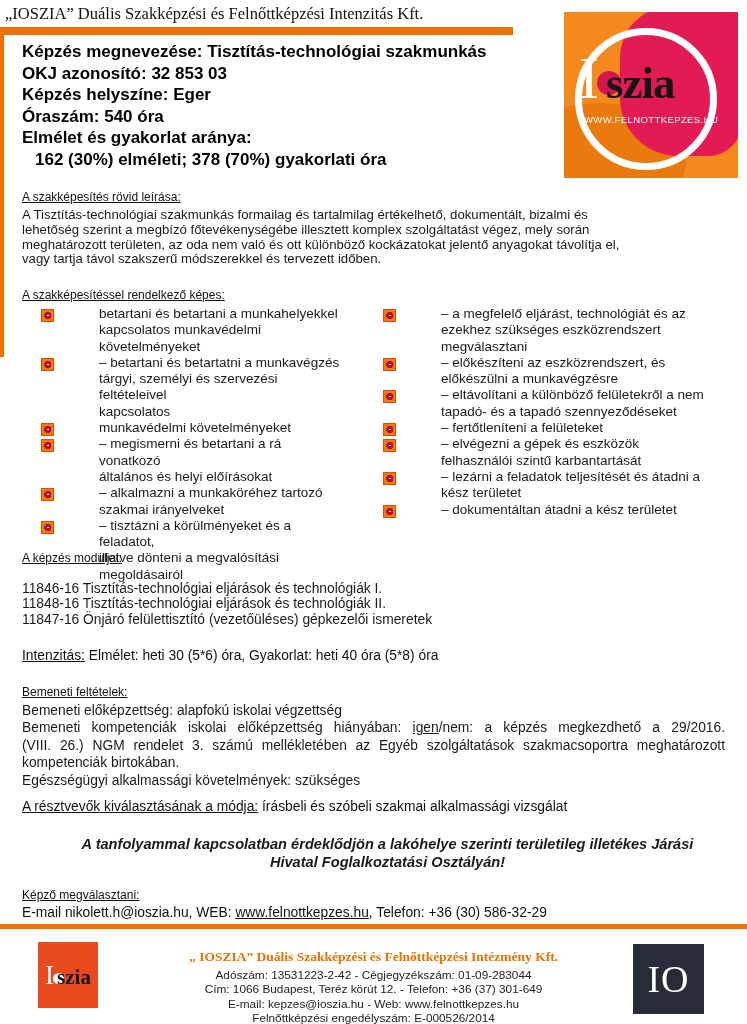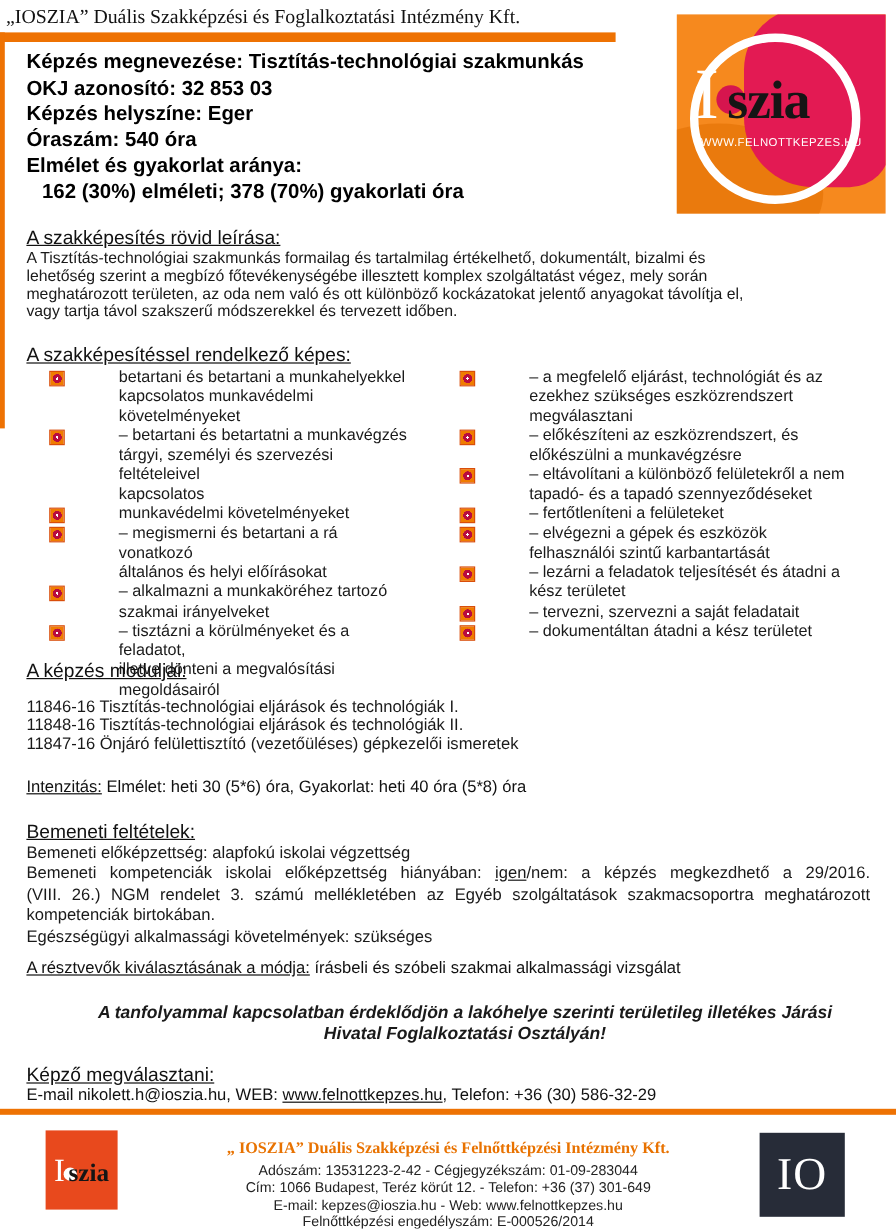--- a/index.html
+++ b/index.html
@@ -22,21 +22,21 @@
               border-radius:52px 0 34px 58px;}
   .logo .ring{position:absolute;left:11px;top:16px;width:128px;height:128px;border:7px solid #fff;
               border-radius:50%;}
   .logo .word{position:absolute;left:15px;top:36px;display:flex;align-items:baseline;
               font-family:"Liberation Serif",serif;}
   .logo .li{font-size:60px;color:#fff;line-height:60px;}
   .logo .lo{width:24px;height:24px;background:#D6154E;border-radius:50%;align-self:center;
             margin:10px -15px 0 -2px;}
   .logo .ls{font-size:45px;color:#151515;font-weight:bold;letter-spacing:-1px;line-height:45px;}
   .logo .url{position:absolute;left:20px;top:102px;font-size:9.5px;color:#fff;letter-spacing:.4px;}
-  .sec-h{position:absolute;left:22px;font-size:16px;color:#111;text-decoration:underline;}
+  .sec-h{position:absolute;left:22px;font-size:12px;color:#111;text-decoration:underline;}
   .desc{position:absolute;left:22px;top:208px;width:702px;font-size:13.2px;line-height:14.8px;
         white-space:pre-line;}
   
   .cols{position:absolute;left:41px;top:306px;width:688px;display:flex;}
   .col{display:flex;flex-direction:column;}
   .col.l{width:302px;margin-right:40px;}
   .col.r{width:330px;}
   .bullet{display:flex;align-items:flex-start;gap:39px;}
   .b-ic{flex:0 0 11px;width:11px;height:11px;margin:3px 6px 0 0;
         background:radial-gradient(circle at 52% 50%, #ffffff 0 1px, #B80B3F 1px 3.6px, #F07C00 3.8px);
@@ -66,21 +66,21 @@
   .f-center{position:absolute;left:0;top:949px;width:747px;text-align:center;}
   .f-company{font-family:"Liberation Serif",serif;font-weight:bold;font-size:13.5px;color:#E87200;
              margin-bottom:3px;}
   .f-line{font-size:11.8px;line-height:14.4px;color:#222;}
 </style>
 </head>
 <body>
 
 <div class="page">
 
-  <div class="hdr-title">„IOSZIA” Duális Szakképzési és Foglalkoztatási Intézmény Kft.</div>
+  <div class="hdr-title">„IOSZIA” Duális Szakképzési és Felnőttképzési Intenzitás Kft.</div>
   <div class="hdr-bar"></div>
   <div class="left-rule"></div>
 
   <div class="course">
     <div>Képzés megnevezése: Tisztítás-technológiai szakmunkás</div>
     <div>OKJ azonosító: 32 853 03</div>
     <div>Képzés helyszíne: Eger</div>
     <div>Óraszám: 540 óra</div>
     <div>Elmélet és gyakorlat aránya:</div>
     <div class="indent">162 (30%) elméleti; 378 (70%) gyakorlati óra</div>
@@ -167,24 +167,20 @@
           <div class="b-tx">– elvégezni a gépek és eszközök
 felhasználói szintű karbantartását</div>
         </div>
       <div class="bullet">
           <span class="b-ic"></span>
           <div class="b-tx">– lezárni a feladatok teljesítését és átadni a
 kész területet</div>
         </div>
       <div class="bullet">
           <span class="b-ic"></span>
-          <div class="b-tx">– tervezni, szervezni a saját feladatait</div>
-        </div>
-      <div class="bullet">
-          <span class="b-ic"></span>
           <div class="b-tx">– dokumentáltan átadni a kész területet</div>
         </div>
     </div>
   </div>
 
   <div class="sec-h" style="top:551px;">A képzés moduljai:</div>
   <div class="mods">
     <div>11846-16 Tisztítás-technológiai eljárások és technológiák I.</div>
     <div>11848-16 Tisztítás-technológiai eljárások és technológiák II.</div>
     <div>11847-16 Önjáró felülettisztító (vezetőüléses) gépkezelői ismeretek</div>

